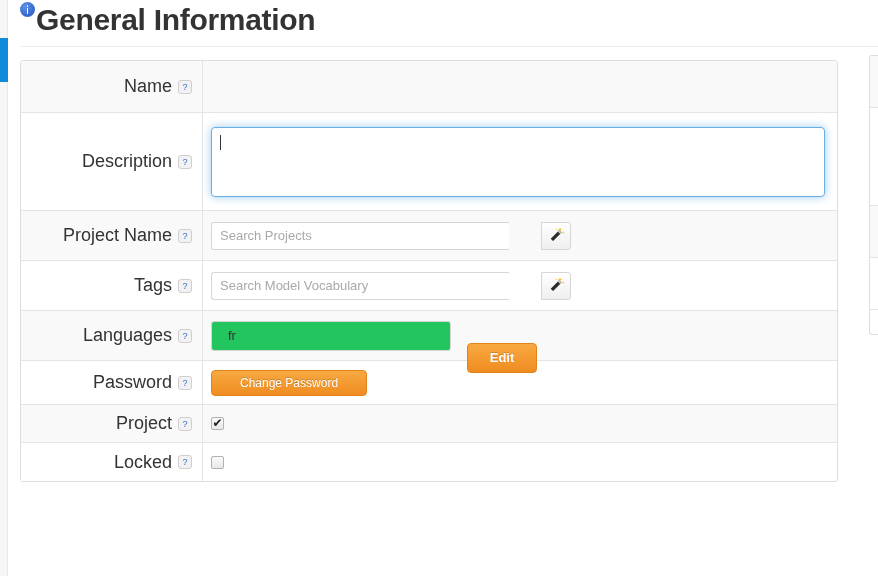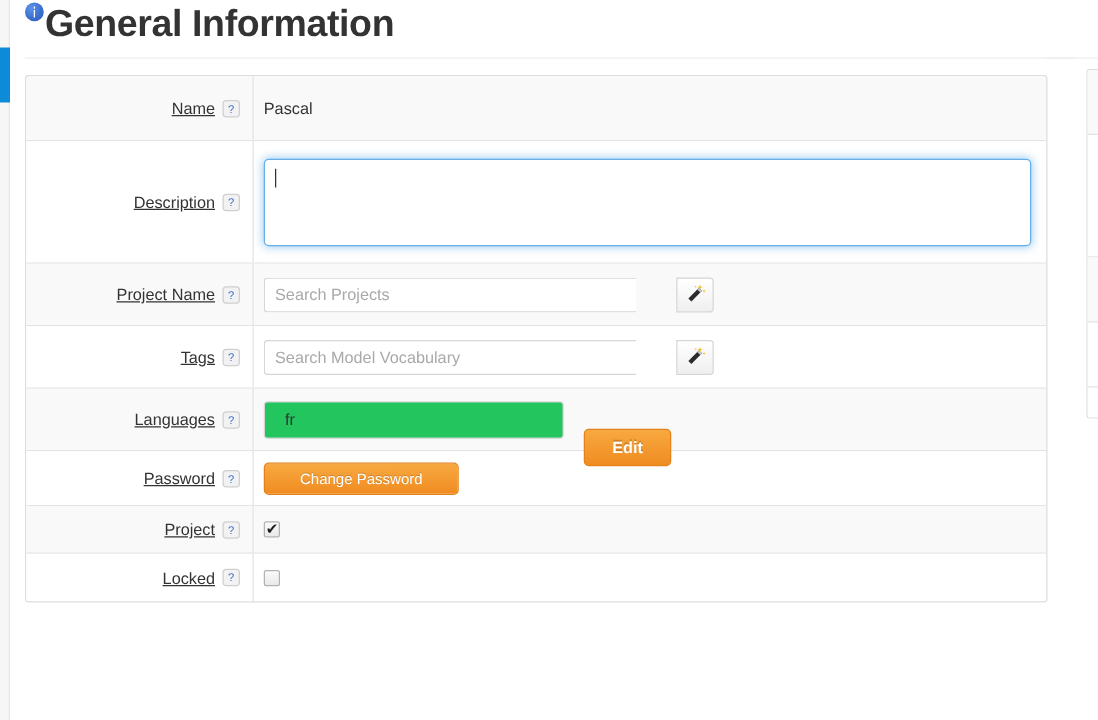--- a/index.html
+++ b/index.html
@@ -101,24 +101,23 @@
     width: 182px;
     flex: 0 0 182px;
     border-right: 1px solid #e4e4e4;
     display: flex;
     align-items: center;
     justify-content: flex-end;
     padding: 0 10px 0 8px;
     white-space: nowrap;
   }
   .label-text {
-    font-size: 13px;
+    font-size: 18px;
     color: #333333;
     margin-right: 6px;
-    text-decoration: underline;
   }
   .help-btn {
     display: inline-block;
     width: 14px; height: 14px;
     line-height: 13px;
     text-align: center;
     font-size: 9px;
     color: #3a6fd0;
     background: #f2f2f2;
     border: 1px solid #cfcfcf;
@@ -297,23 +296,20 @@
   <div id="page-header">
     <span id="info-icon"></span><span id="page-title">General Information</span>
   </div>
 
   <div id="form-table">
 
     <div class="form-row shade row-name">
       <div class="label-cell">
         <span class="label-text">Name</span>
         <span class="help-btn">?</span>
-      </div>
-      <div class="value-cell">
-        <span class="static-value">Pascal</span>
       </div>
     </div>
 
     <div class="form-row plain row-desc">
       <div class="label-cell">
         <span class="label-text">Description</span>
         <span class="help-btn">?</span>
       </div>
       <div class="value-cell">
         <div class="desc-box">

